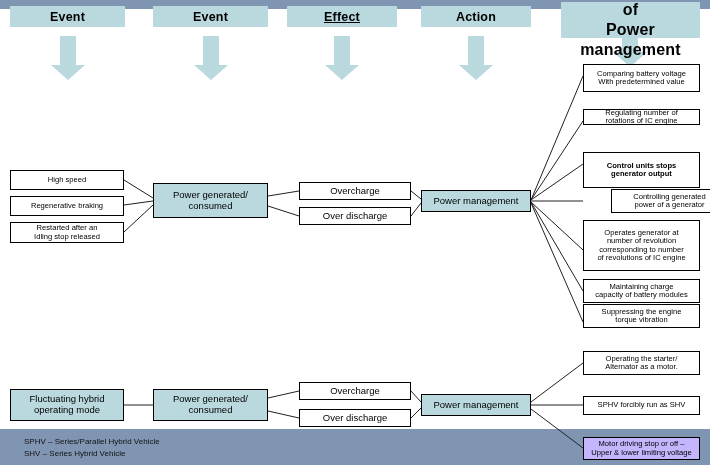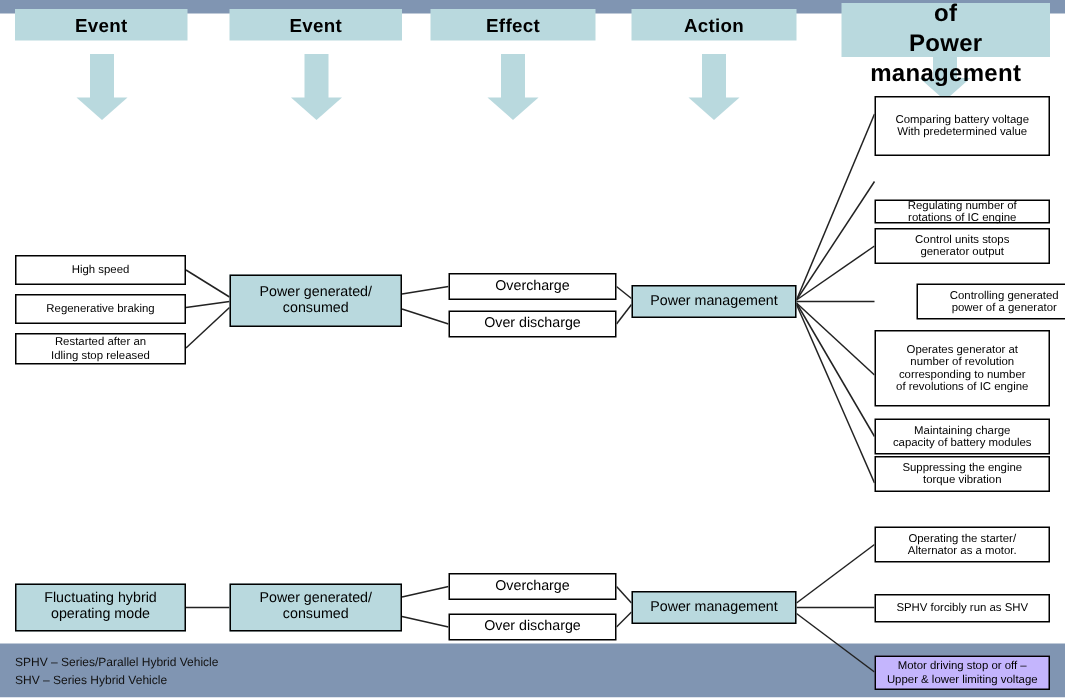--- a/index.html
+++ b/index.html
@@ -43,21 +43,21 @@
   }
   .plain.big{font-size:9.5px;}
   .accent{
     background:#b9d9de;
     border:1px solid #000;
     font-size:9.5px;
   }
   .onbar{background:#c4b5fd;}
   .legend{
     position:absolute;
-    left:10px;top:436px;
+    left:24px;top:436px;
     font-size:8px;
     color:#111;
     line-height:1.45;
     z-index:6;
     white-space:pre-line;
   }
 
   
   .darrow{position:absolute;z-index:4;}
   .darrow .shaft{position:absolute;left:50%;top:0;transform:translateX(-50%);
@@ -105,21 +105,21 @@
     <line x1="411" y1="391" x2="421" y2="402"></line>
     <line x1="411" y1="418" x2="421" y2="408"></line>
 
     <line x1="531" y1="402" x2="583" y2="363"></line>
     <line x1="531" y1="405" x2="583" y2="405"></line>
     <line x1="531" y1="409" x2="583" y2="448"></line>
   </svg>
 
   <div class="box hdr" style="left:10px;top:6px;width:115px;height:21px;">Event</div>
   <div class="box hdr" style="left:153px;top:6px;width:115px;height:21px;">Event</div>
-  <div class="box hdr" style="left:287px;top:6px;width:110px;height:21px;">Effect</div>
+  <div class="box hdr" style="left:287px;top:6px;width:110px;height:21px;text-decoration:underline;">Effect</div>
   <div class="box hdr" style="left:421px;top:6px;width:110px;height:21px;">Action</div>
   <div class="box hdr multi" style="left:561px;top:2px;width:139px;height:36px;white-space:pre-line;">Various methods of
 Power management</div>
 
   <div class="darrow" style="left:50px;top:36px;width:36px;height:44px;">
     <div class="shaft" style="height:30px;"></div>
       <div class="head" style="top:29px;"></div>
   </div>
   <div class="darrow" style="left:193px;top:36px;width:36px;height:44px;">
     <div class="shaft" style="height:30px;"></div>
@@ -144,25 +144,25 @@
 Idling stop released</div>
 
   <div class="box accent" style="left:153px;top:183px;width:115px;height:35px;white-space:pre-line;">Power generated/
 consumed</div>
 
   <div class="box plain big" style="left:299px;top:182px;width:112px;height:18px;">Overcharge</div>
   <div class="box plain big" style="left:299px;top:207px;width:112px;height:18px;">Over discharge</div>
 
   <div class="box accent" style="left:421px;top:190px;width:110px;height:22px;">Power management</div>
 
-  <div class="box plain" style="left:583px;top:64px;width:117px;height:40px;white-space:pre-line;">Comparing battery voltage
+  <div class="box plain" style="left:583px;top:64px;width:117px;height:28px;white-space:pre-line;">Comparing battery voltage
 With predetermined value</div>
-  <div class="box plain" style="left:583px;top:109px;width:117px;height:16px;white-space:pre-line;margin-top:24px;">Regulating number of
+  <div class="box plain" style="left:583px;top:109px;width:117px;height:16px;white-space:pre-line;">Regulating number of
 rotations of IC engine</div>
-  <div class="box plain" style="left:583px;top:152px;width:117px;height:24px;white-space:pre-line;">Control units stops
+  <div class="box plain" style="left:583px;top:152px;width:117px;height:36px;white-space:pre-line;font-weight:bold;">Control units stops
 generator output</div>
   <div class="box plain" style="left:583px;top:189px;width:117px;height:24px;white-space:pre-line;margin-left:28px;">Controlling generated
 power of a generator</div>
   <div class="box plain" style="left:583px;top:220px;width:117px;height:51px;white-space:pre-line;">Operates generator at
 number of revolution
 corresponding to number
 of revolutions of IC engine</div>
   <div class="box plain" style="left:583px;top:279px;width:117px;height:24px;white-space:pre-line;">Maintaining charge
 capacity of battery modules</div>
   <div class="box plain" style="left:583px;top:304px;width:117px;height:24px;white-space:pre-line;">Suppressing the engine

